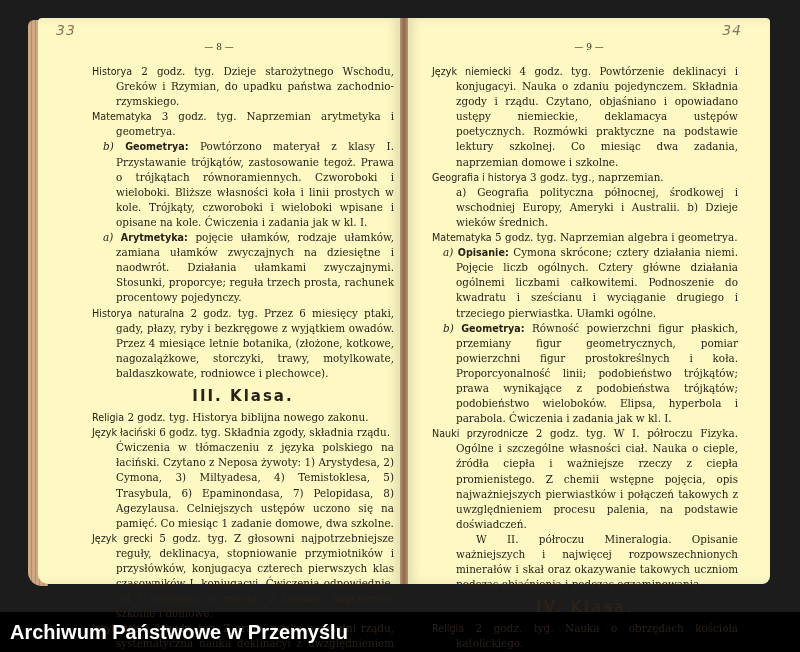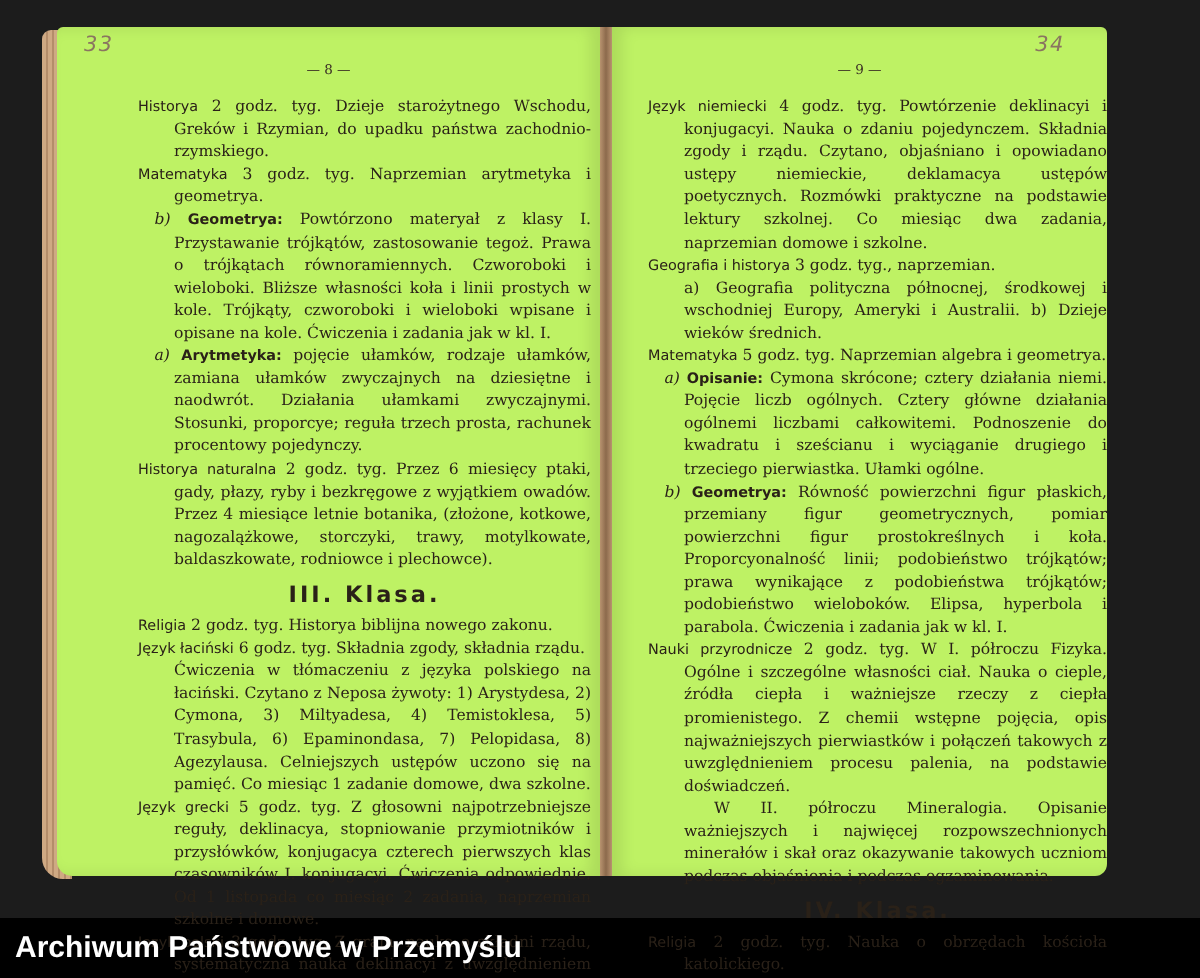--- a/index.html
+++ b/index.html
@@ -16,25 +16,25 @@
   .book {
     position:absolute; left:28px; top:18px; width:752px; height:570px;
   }
   .page-stack {
     position:absolute; left:0; top:2px; width:20px; height:566px;
     background:repeating-linear-gradient(90deg,#cfa983 0px,#cfa983 3px,#b48d6a 3px,#b48d6a 4px);
     border-radius:6px 0 0 14px;
   }
   .page {
     position:absolute; top:0; height:566px;
-    background:#bef264;
+    background:#fef9c3;
     color:#2a2118;
   }
   .page.left { left:10px; width:362px; border-radius:4px 0 0 10px; box-shadow: inset -6px 0 10px rgba(0,0,0,0.10); }
-  .page.right { left:380px; width:330px; border-radius:0 4px 8px 0; box-shadow: inset 6px 0 10px rgba(0,0,0,0.10); }
+  .page.right { left:380px; width:362px; border-radius:0 4px 8px 0; box-shadow: inset 6px 0 10px rgba(0,0,0,0.10); }
   .gutter {
     position:absolute; left:372px; top:0; width:8px; height:566px;
     background:linear-gradient(90deg,#b8936f,#8c6a4c,#b8936f);
   }
   .spine-top {
     position:absolute; left:360px; top:0; width:34px; height:18px; background:#0c0c0c;
   }
   .archive-num {
     position:absolute; font-family:"DejaVu Sans", sans-serif; font-size:14px;
     color:#8a7560; font-style:italic; letter-spacing:1px;

